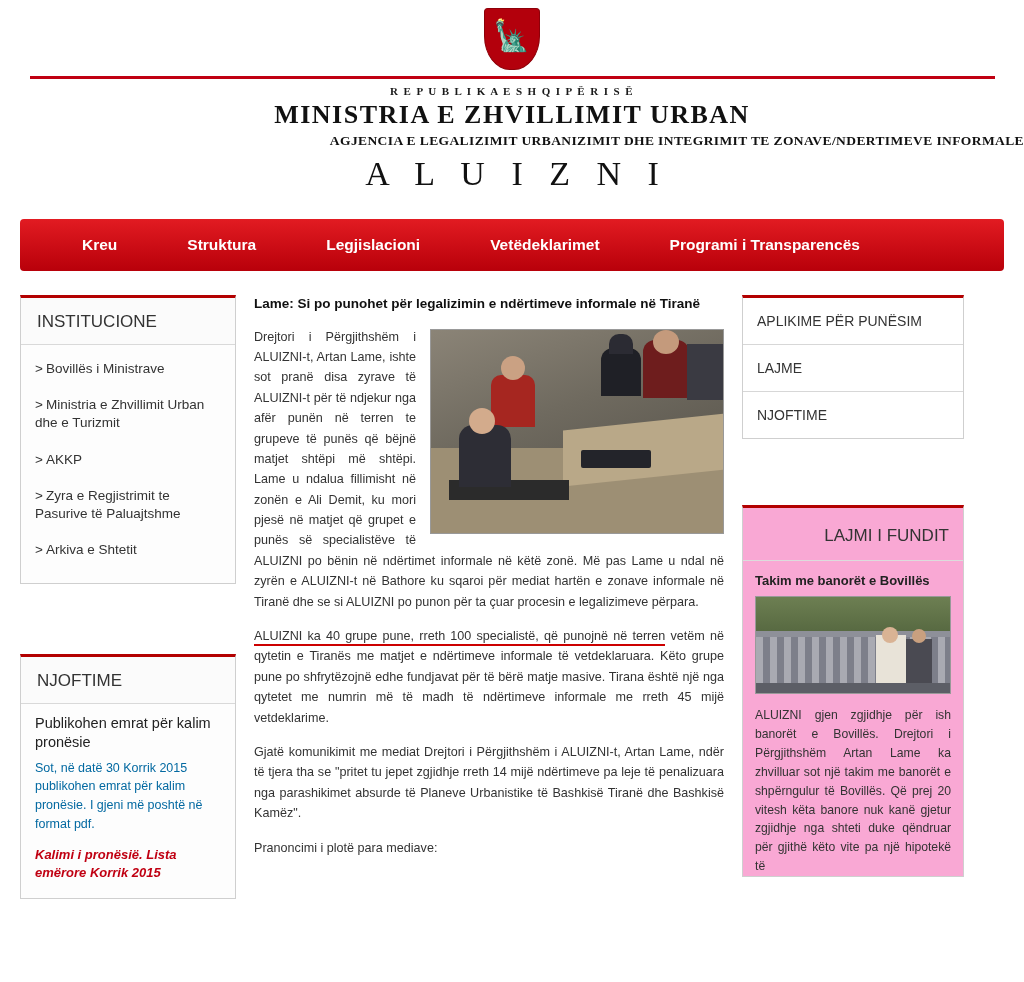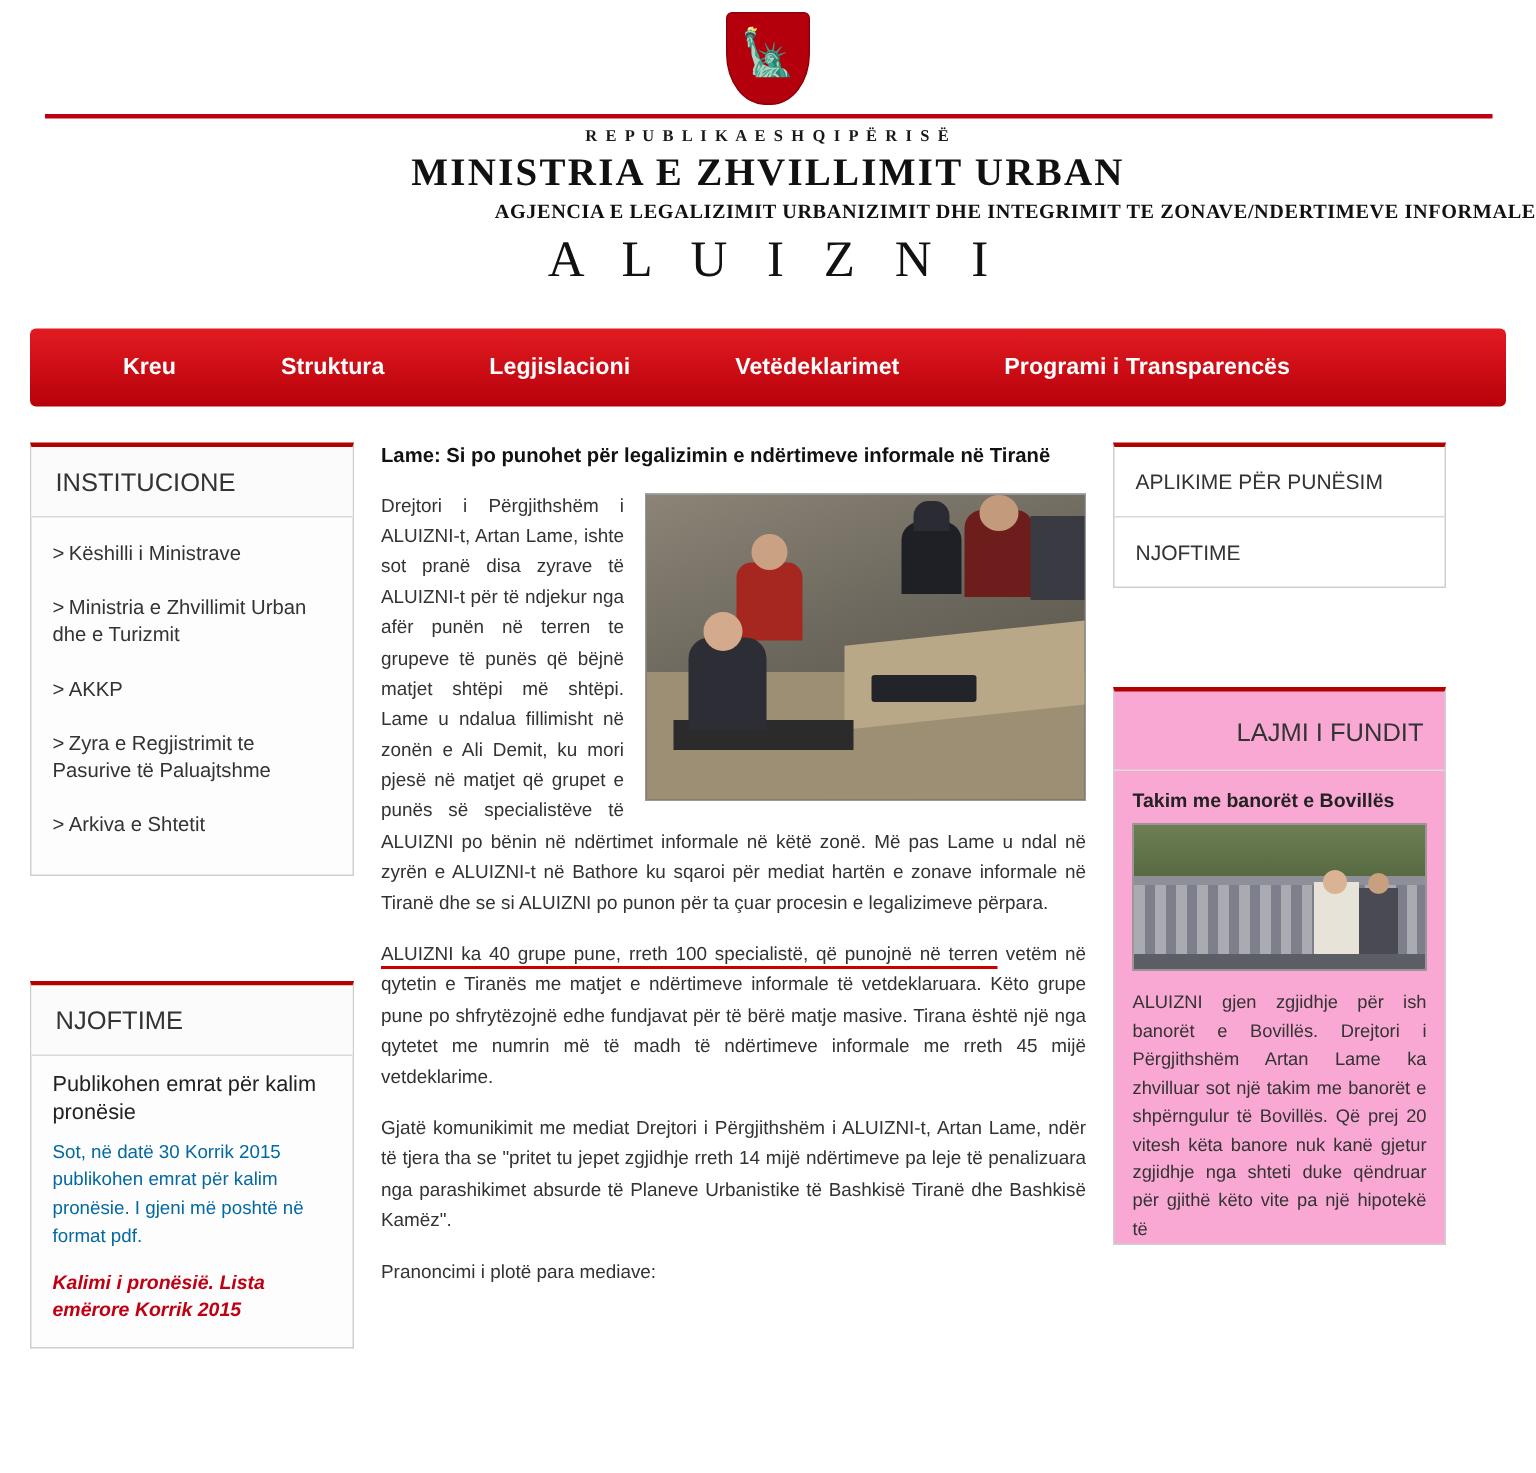--- a/index.html
+++ b/index.html
@@ -207,21 +207,21 @@
   </div>
 
   <div class="content">
 
     <div class="col-left">
 
       <div class="box">
         <div class="box-title">INSTITUCIONE</div>
         <div class="link-list">
           <div class="li">
-            <span class="chev">&gt;</span><span>Këshilli i Ministrave</span>
+            <span class="chev">&gt;</span><span>Bovillës i Ministrave</span>
           </div>
           <div class="li">
             <span class="chev">&gt;</span><span>Ministria e Zhvillimit Urban dhe e Turizmit</span>
           </div>
           <div class="li">
             <span class="chev">&gt;</span><span>AKKP</span>
           </div>
           <div class="li">
             <span class="chev">&gt;</span><span>Zyra e Regjistrimit te Pasurive të Paluajtshme</span>
           </div>
@@ -271,20 +271,21 @@
         </p>
 
         <p>Gjatë komunikimit me mediat Drejtori i Përgjithshëm i ALUIZNI-t, Artan Lame, ndër të tjera tha se "pritet tu jepet zgjidhje rreth 14 mijë ndërtimeve pa leje të penalizuara nga parashikimet absurde të Planeve Urbanistike të Bashkisë Tiranë dhe Bashkisë Kamëz".</p>
         <p>Pranoncimi i plotë para mediave:</p>
       </div>
     </div>
 
     <div class="col-right">
       <div class="rbox">
         <div class="ritem">APLIKIME PËR PUNËSIM</div>
+        <div class="ritem">LAJME</div>
         <div class="ritem">NJOFTIME</div>
       </div>
 
       <div class="lajmi-box">
         <div class="lajmi-head">LAJMI I FUNDIT</div>
         <div class="lajmi-sub">Takim me banorët e Bovillës</div>
         <div class="lajmi-photo">
           <div class="ph-layer" style="left:0;top:0;width:196px;height:40px;background:linear-gradient(180deg,#6d7f52 0%,#54663f 100%);"></div>
           <div class="ph-layer" style="left:0;top:34px;width:196px;height:64px;background:#8e9099;"></div>
           <div class="ph-layer" style="left:0;top:40px;width:196px;height:58px;background:repeating-linear-gradient(90deg,#a9aab2 0 7px,#7d7f8a 7px 14px);"></div>

